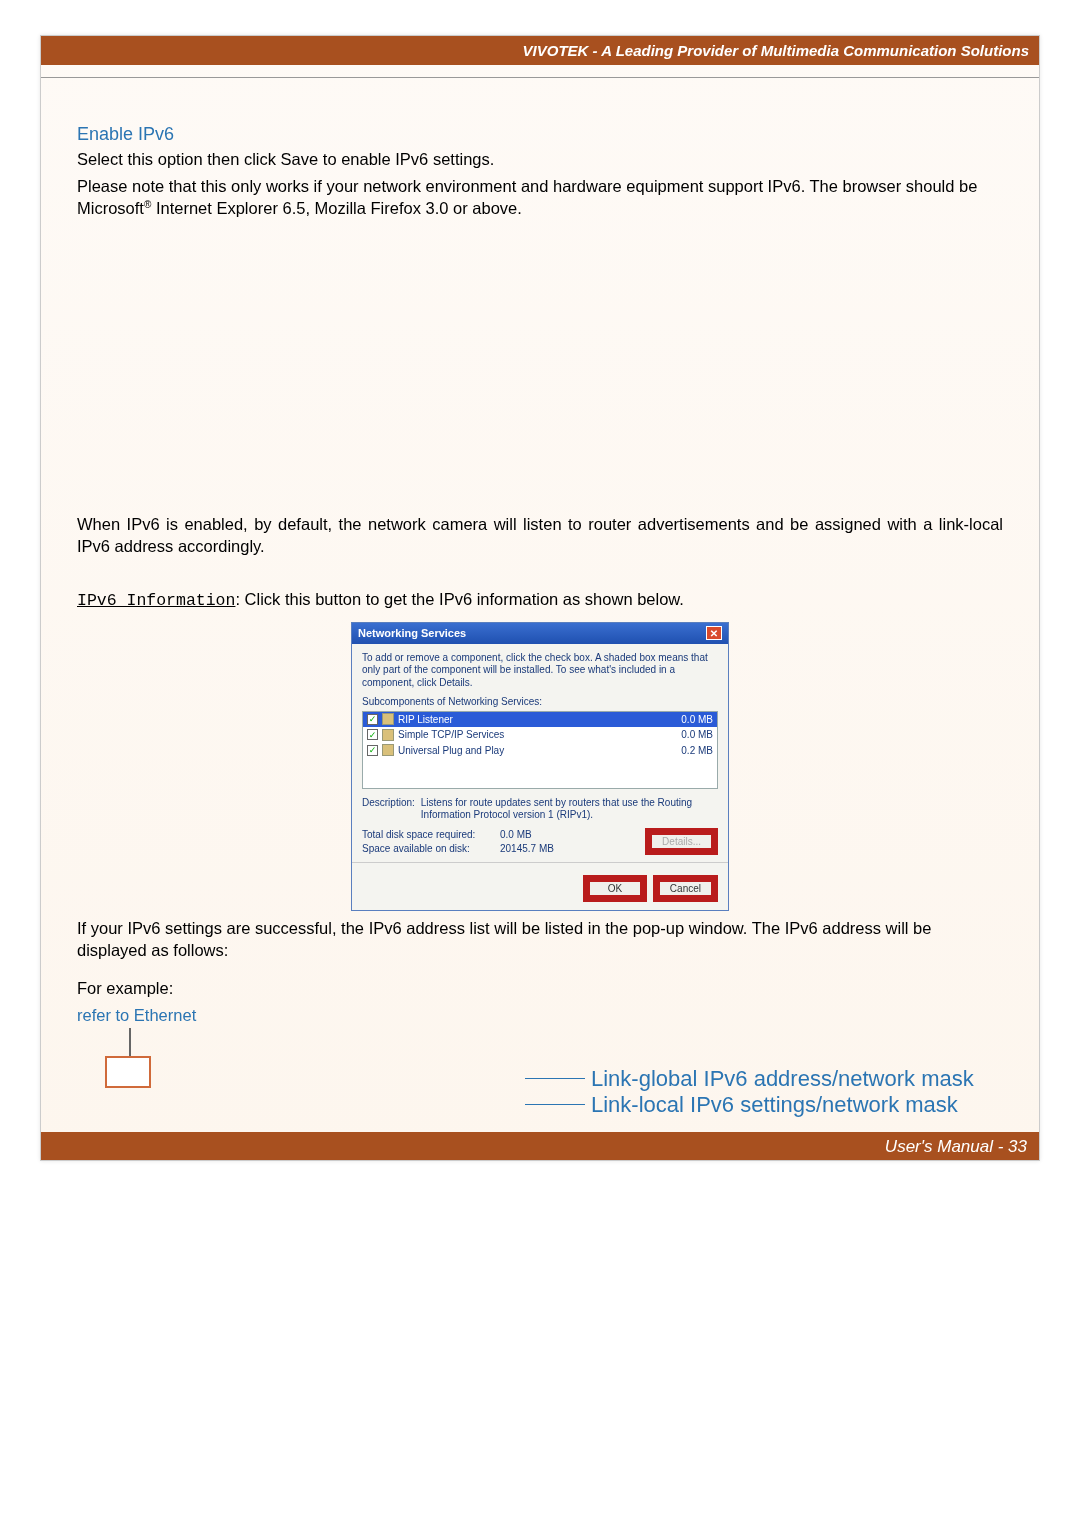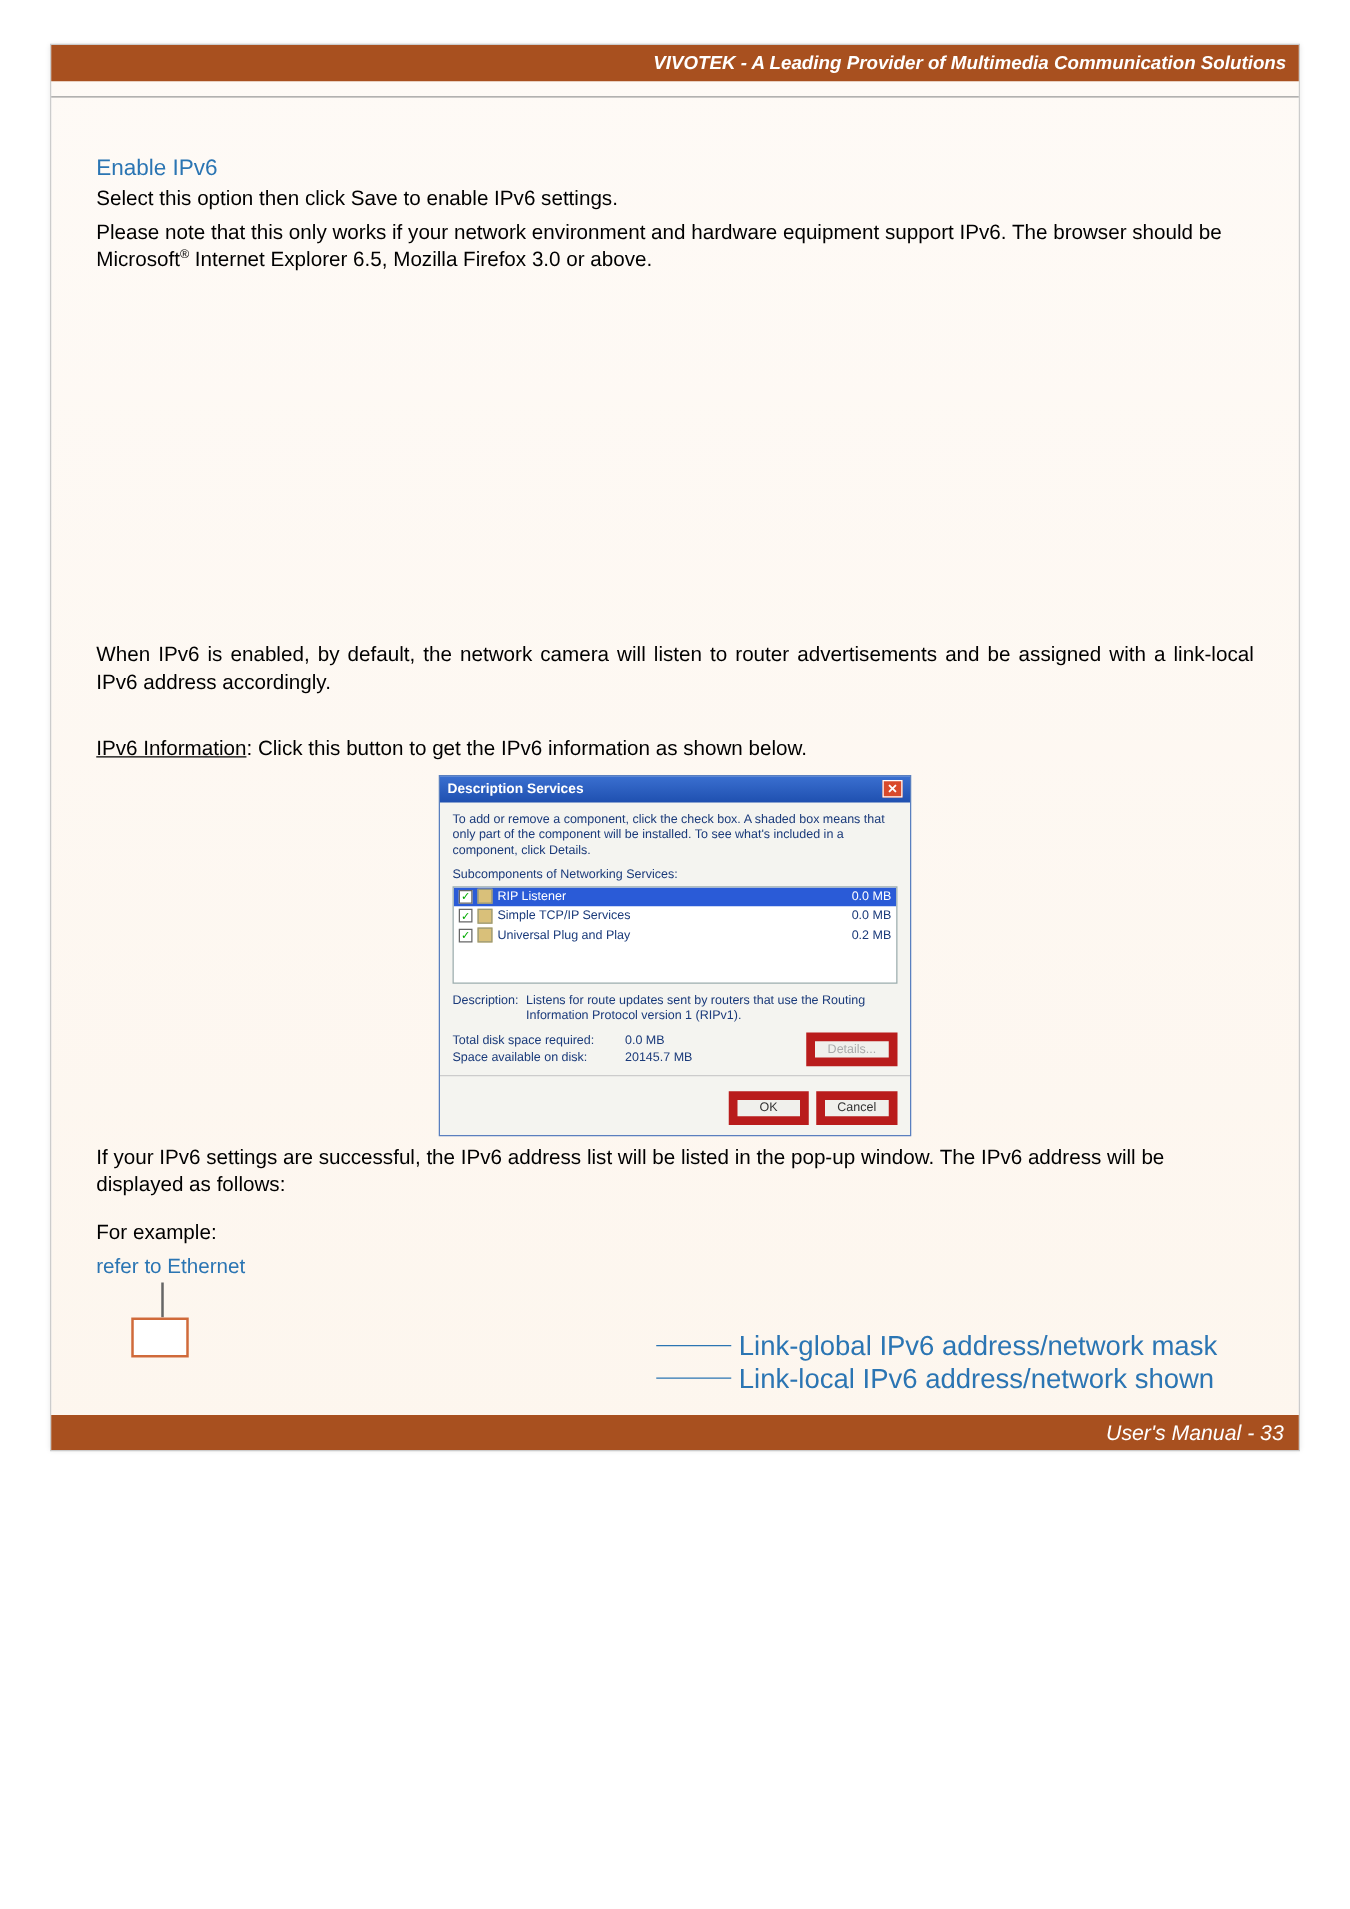--- a/index.html
+++ b/index.html
@@ -41,21 +41,21 @@
     line-height: 1.35;
   }
   .h-blue {
     color: #2b75b3;
     font-size: 18px;
     margin-top: 24px;
     margin-bottom: 2px;
   }
   .p { margin-bottom: 4px; }
   .sup { font-size: 10px; vertical-align: super; }
-  .u { text-decoration: underline; }
+  .u { text-decoration: underline; font-family: Liberation Mono, monospace; }
   .blue-link { color: #2b75b3; }
   .spacer-lg { height: 290px; }
   .justify { text-align: justify; }
   .dialog-wrap {
     display: flex;
     justify-content: center;
     margin: 10px 0 6px 0;
   }
   .dialog {
     width: 378px;
@@ -210,21 +210,21 @@
 
     <div style="height:26px"></div>
 
     <div class="p">
       <span class="u">IPv6 Information</span><span>: Click this button to get the IPv6 information as shown below.</span>
     </div>
 
     <div class="dialog-wrap">
       <div class="dialog">
         <div class="dlg-title">
-          <span>Description Services</span>
+          <span>Networking Services</span>
           <span class="close-x">✕</span>
         </div>
         <div class="dlg-body">
           <div class="intro">To add or remove a component, click the check box. A shaded box means that only part of the component will be installed. To see what's included in a component, click Details.</div>
           <div class="sub-label">Subcomponents of Networking Services:</div>
           <div class="listbox">
             <div class="lb-row sel">
               <span class="lb-left">
                 <span class="chk">✓</span>
                 <span class="icon-file"></span>
@@ -283,21 +283,21 @@
         <span class="blue-link">refer to Ethernet</span>
         <div class="eth-diagram">
           <div class="vline"></div>
           <div class="cursor-box"></div>
           <div class="annot annot1">
             <span class="dash"></span>
             <span>Link-global IPv6 address/network mask</span>
           </div>
           <div class="annot annot2">
             <span class="dash"></span>
-            <span>Link-local IPv6 address/network shown</span>
+            <span>Link-local IPv6 settings/network mask</span>
           </div>
         </div>
       </div>
     </div>
 
   </div>
 
   <div class="footer-bar">
     <span>User's Manual - 33</span>
   </div>

